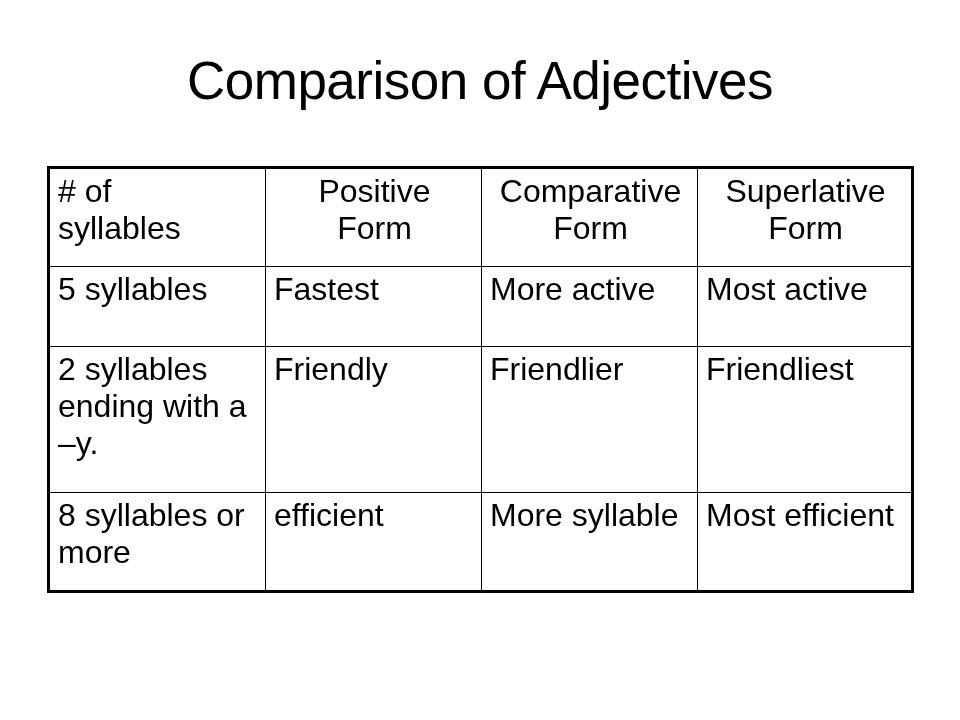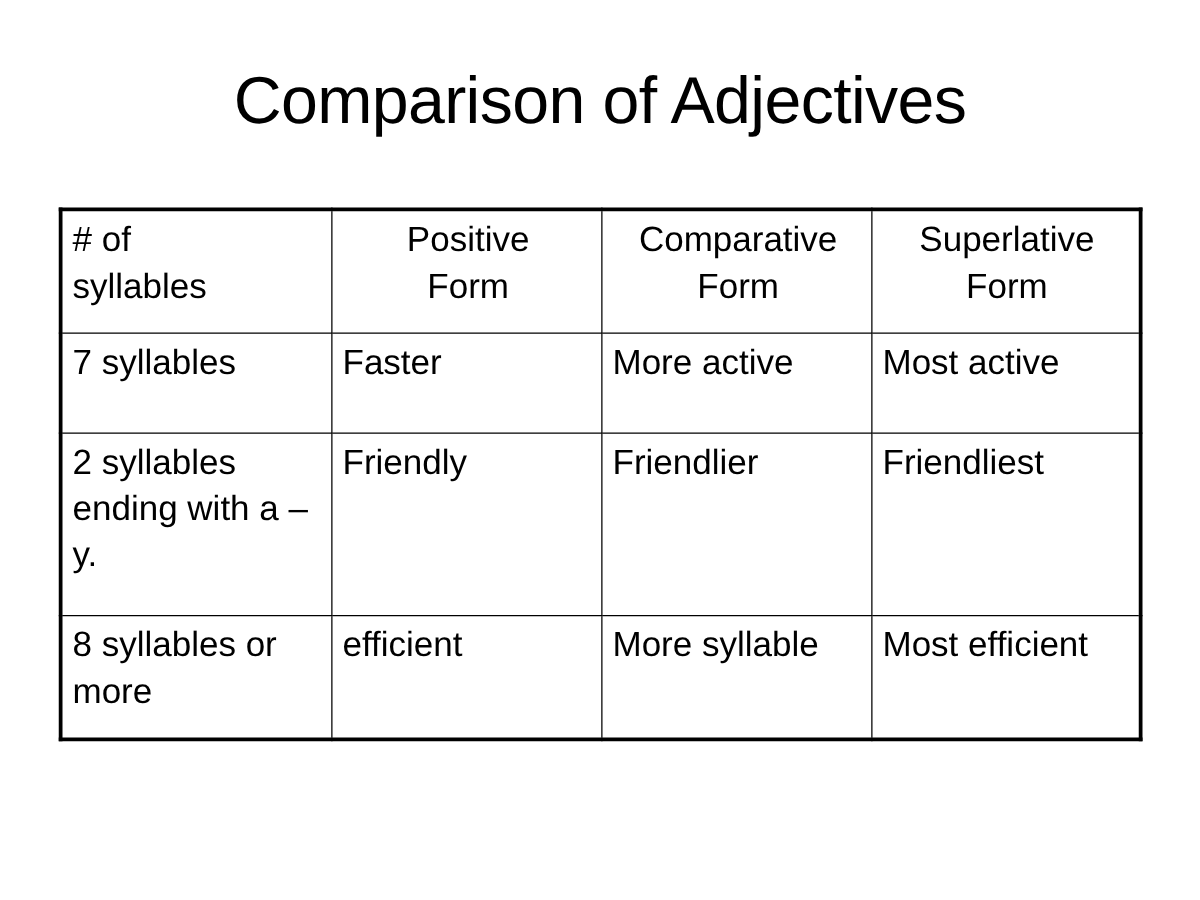--- a/index.html
+++ b/index.html
@@ -46,21 +46,21 @@
   }
   #comparison-table col.c1 { width: 217px; }
   #comparison-table col.c2 { width: 216px; }
   #comparison-table col.c3 { width: 216px; }
   #comparison-table col.c4 { width: 215px; }
   #comparison-table td {
     border: 1px solid #000000;
     vertical-align: top;
     padding: 4px 6px 4px 8px;
     font-family: "Liberation Sans", sans-serif;
-    font-size: 28px;
+    font-size: 32px;
     line-height: 37px;
     color: #000000;
   }
   tr.header-row td { }
   td.h-left {
     text-align: left;
     font-size: 30px;
     line-height: 37px;
   }
   td.h-center-lg {
@@ -116,24 +116,24 @@
         </td>
         <td class="h-center-sm">
           <span class="cell-text">Superlative
 Form</span>
         </td>
       </tr>
 
 
       <tr class="body-row-2">
         <td>
-          <span class="cell-text">7 syllables</span>
+          <span class="cell-text">5 syllables</span>
         </td>
         <td>
-          <span class="cell-text">Faster</span>
+          <span class="cell-text">Fastest</span>
         </td>
         <td>
           <span class="cell-text">More active</span>
         </td>
         <td>
           <span class="cell-text">Most active</span>
         </td>
       </tr>
 
       <tr class="body-row-3">

